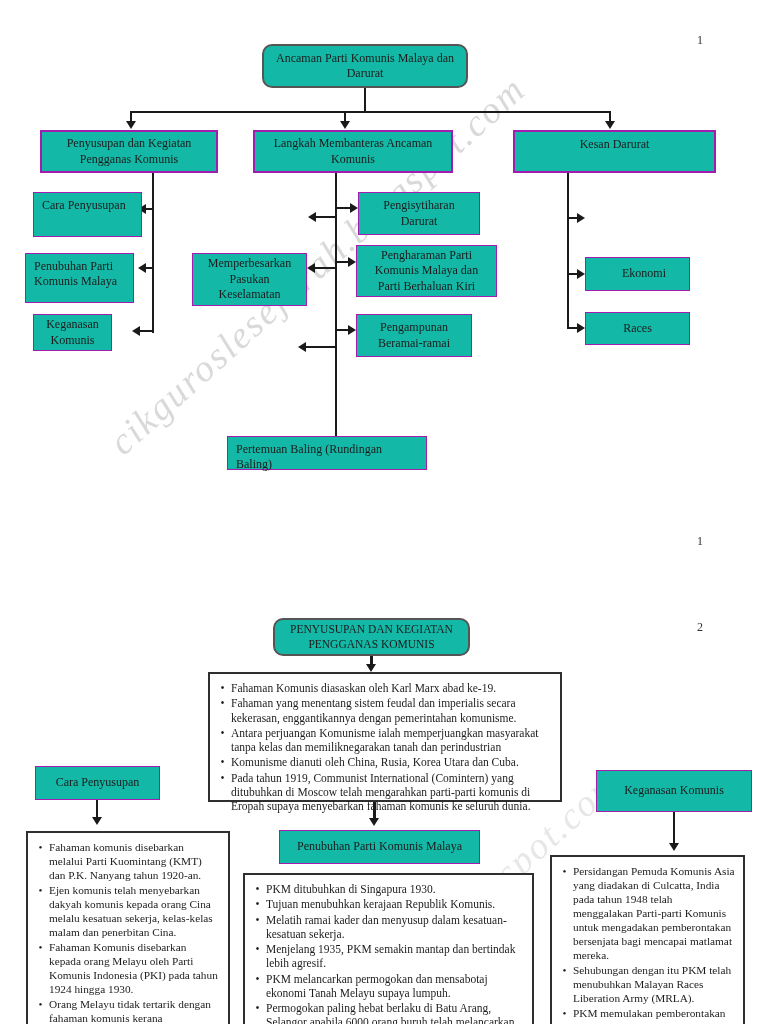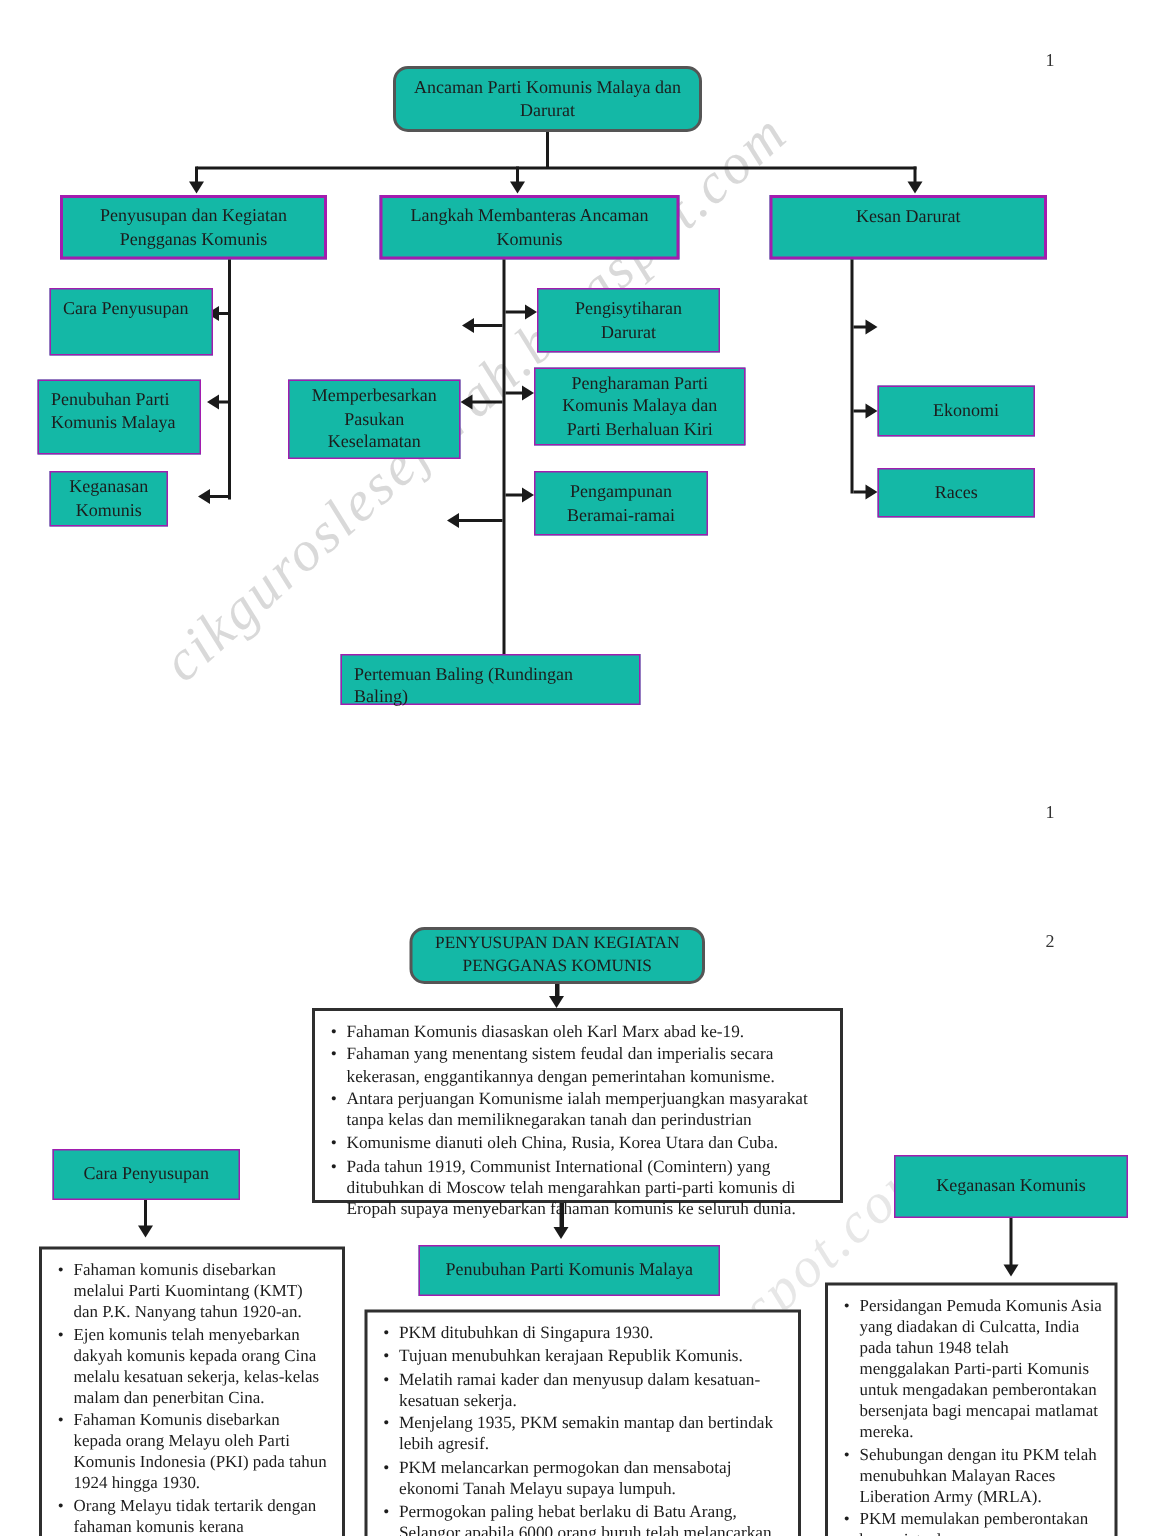--- a/index.html
+++ b/index.html
@@ -47,21 +47,21 @@
   <div class="ah ah-down" style="left:126px;top:121px;"></div>
   <div class="line" style="left:344px;top:111px;width:2px;height:11px;"></div>
   <div class="ah ah-down" style="left:340px;top:121px;"></div>
   <div class="line" style="left:609px;top:111px;width:2px;height:11px;"></div>
   <div class="ah ah-down" style="left:605px;top:121px;"></div>
 
   <div class="box center pre" style="left:40px;top:130px;width:178px;height:43px;">Penyusupan dan Kegiatan
 Pengganas Komunis</div>
   <div class="box center pre" style="left:253px;top:130px;width:200px;height:43px;">Langkah Membanteras Ancaman
 Komunis</div>
-  <div class="box topcenter" style="left:513px;top:130px;width:185px;height:43px;">Kesan Darurat</div>
+  <div class="box topcenter" style="left:513px;top:130px;width:203px;height:43px;">Kesan Darurat</div>
 
   <div class="line" style="left:152px;top:173px;width:2px;height:160px;"></div>
   <div class="line" style="left:145px;top:208px;width:9px;height:2px;"></div>
   <div class="ah ah-left" style="left:138px;top:204px;"></div>
   <div class="line" style="left:145px;top:267px;width:9px;height:2px;"></div>
   <div class="ah ah-left" style="left:138px;top:263px;"></div>
   <div class="line" style="left:139px;top:330px;width:15px;height:2px;"></div>
   <div class="ah ah-left" style="left:132px;top:326px;"></div>
 
   <div class="box thin topleft" style="left:33px;top:192px;width:109px;height:45px;">Cara Penyusupan</div>

